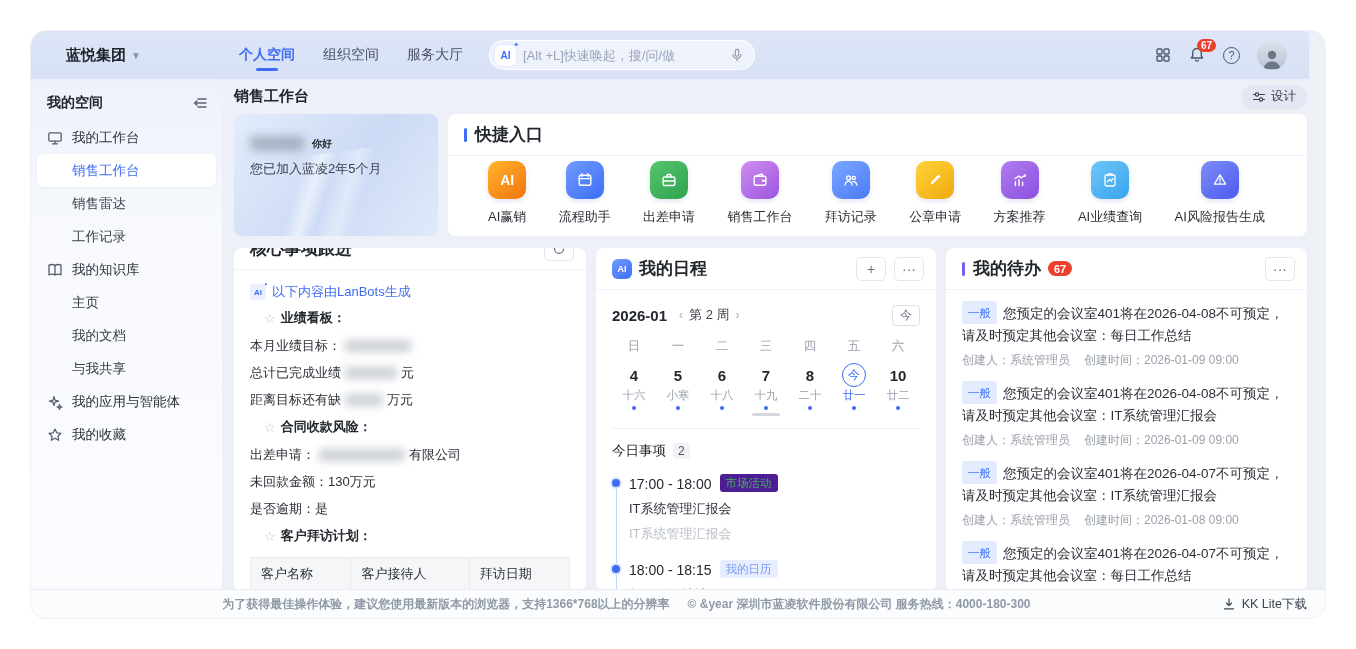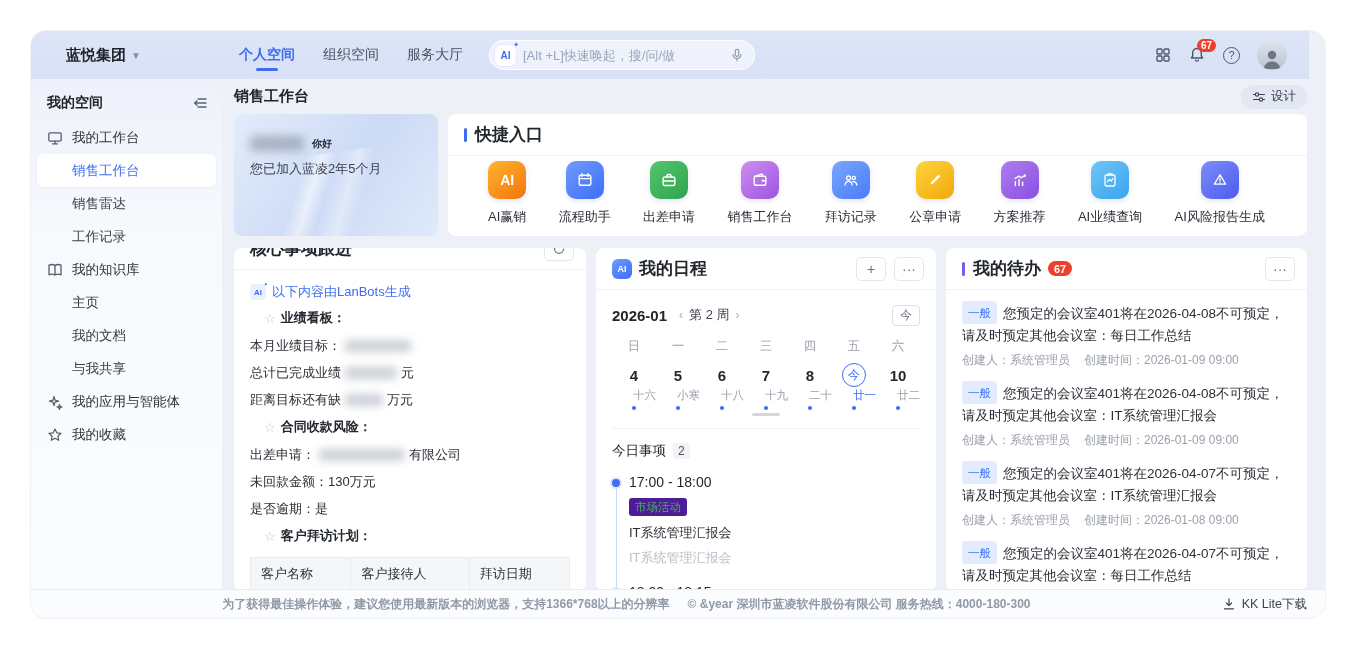--- a/index.html
+++ b/index.html
@@ -87,32 +87,32 @@
   .cal-nav { display:flex; align-items:center; height:26px; }
   .cal-month { font-size:15px; font-weight:bold; color:#22262d; }
   .cal-week { margin-left:12px; font-size:13px; color:#3c434e; display:flex; align-items:center; gap:6px; }
   .cal-arrow { color:#a7adba; font-size:12px; cursor:pointer; }
   .today-btn { margin-left:auto; width:28px; height:21px; border:1px solid #dcdfe6; border-radius:4px; font-size:12px; color:#6a7180; display:flex; align-items:center; justify-content:center; cursor:pointer; }
   .cal-grid { display:grid; grid-template-columns:repeat(7,1fr); margin-top:10px; text-align:center; }
   .wd { font-size:12.5px; color:#9aa0ab; height:24px; }
   .day { cursor:pointer; padding-bottom:2px; position:relative; }
   .day-num { font-size:15px; font-weight:bold; color:#23272e; height:26px; display:flex; align-items:center; justify-content:center; }
   .day-num .today-circ { width:24px; height:24px; border:1px solid #3e6cf4; border-radius:50%; color:#3e6cf4; font-size:12.5px; font-weight:normal; display:flex; align-items:center; justify-content:center; }
-  .day-lunar { font-size:11.5px; color:#9aa0ab; height:16px;text-align:right; }
+  .day-lunar { font-size:11.5px; color:#9aa0ab; height:16px; }
   .day.today .day-lunar { color:#3e6cf4; }
   .day-dot { width:4px; height:4px; border-radius:50%; background:#3e6cf4; margin:2px auto 0; }
   .day.selected::after { content:""; position:absolute; left:50%; transform:translateX(-50%); bottom:-4px; width:28px; height:3px; border-radius:2px; background:#d4d7dd; }
   .sched-div { border-top:1px solid #f0f2f5; margin:16px 0 0; }
   .today-sec { display:flex; align-items:center; gap:7px; margin-top:13px; font-size:13.5px; color:#23272e; }
   .cnt-badge { background:#f2f3f6; color:#4b5160; border-radius:3px; font-size:12px; padding:1px 5px; }
   .events { position:relative; margin-top:14px; padding-left:17px; }
   .ev-line { position:absolute; left:3.5px; top:9px; width:1.5px; height:128px; background:#c5d5fb; }
   .event { position:relative; margin-bottom:17px; }
   .ev-dot { position:absolute; left:-17px; top:5px; width:8px; height:8px; border-radius:50%; background:#3e6cf4; box-shadow:0 0 0 2px #dbe6fd; }
-  .ev-time { display:flex; align-items:flex-start; gap:8px; font-size:14px; color:#23272e;flex-direction:column; }
+  .ev-time { display:flex; align-items:flex-end; gap:8px; font-size:14px; color:#23272e; }
   .tag { font-size:11.5px; border-radius:3px; padding:1.5px 6px; }
   .tag-green { background:#4c1d95; color:#4aaf5c; }
   .tag-blue { background:#e7eefd; color:#7598f7; }
   .ev-title { font-size:13px; color:#2b2f37; margin-top:8px; }
   .ev-sub { font-size:13px; color:#b9bec7; margin-top:7px; }
 
   
   .todo { flex:1; display:flex; flex-direction:column; }
   .todo-count { margin-left:7px; background:#ee3f2d; color:#fff; font-size:11px; font-weight:bold; border-radius:9px; padding:1.5px 6px; }
   .todo-body { padding:12px 16px 0 16px; overflow:hidden; }

